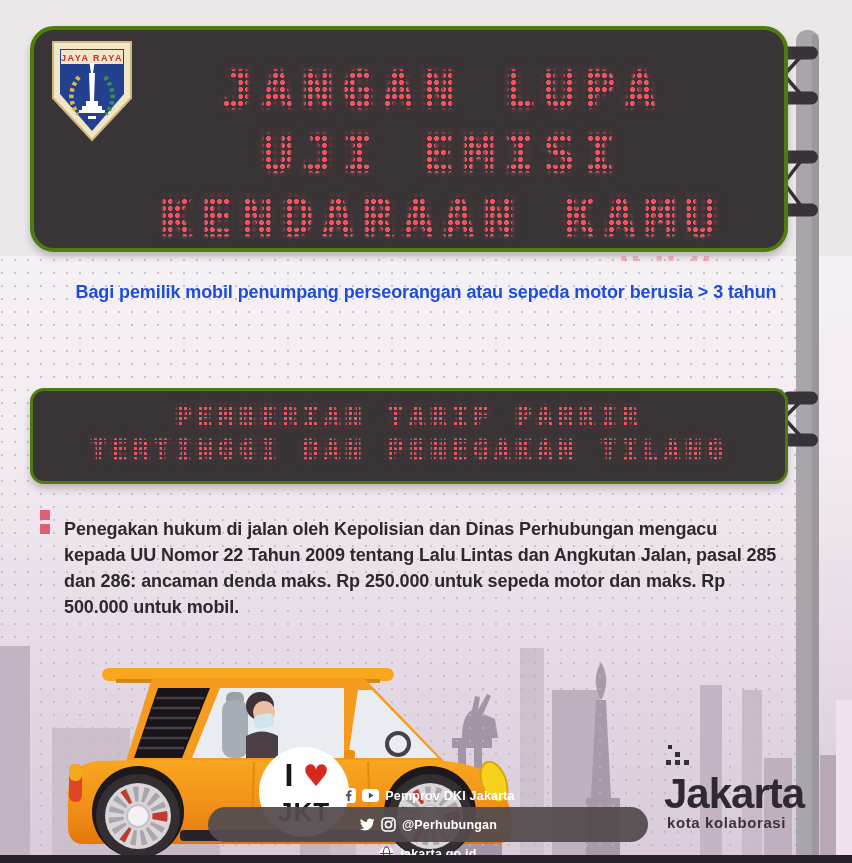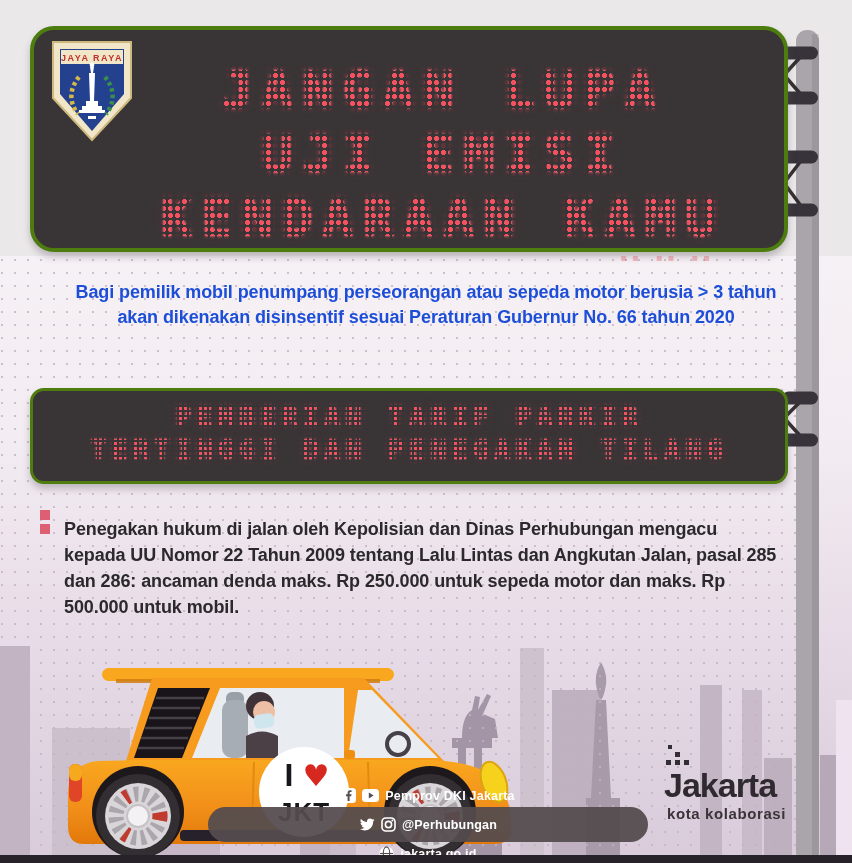--- a/index.html
+++ b/index.html
@@ -48,21 +48,21 @@
     background:rgba(84,75,78,.94);border-radius:18px;display:flex;align-items:center;
     justify-content:center;gap:7px;padding:0 10px;box-sizing:border-box;flex-direction:column;}
   .footer-group{display:flex;align-items:center;gap:6px;}
   .footer-label{color:#ffffff;font-size:12.5px;font-weight:bold;letter-spacing:.2px;white-space:nowrap;}
   .footer-sep{width:2px;height:18px;background:rgba(255,255,255,.7);border-radius:1px;margin:0 8px;}
   .soc-icon{display:block;}
   
   .brand{position:absolute;left:664px;top:752px;width:150px;}
   .brand-dots{position:relative;height:16px;margin-left:2px;}
   .brand-dots span{position:absolute;width:4.5px;height:4.5px;background:#332e33;}
-  .brand-name{font-size:34px;font-weight:bold;color:#2f2a2f;letter-spacing:-1px;line-height:34px;}
+  .brand-name{font-size:42px;font-weight:bold;color:#2f2a2f;letter-spacing:-1px;line-height:34px;margin-top:9px;}
   .brand-tagline{font-size:15px;font-weight:bold;color:#3a343a;letter-spacing:.6px;margin:3px 0 0 3px;}
   .ground{position:absolute;left:0;top:855px;width:852px;height:8px;background:#27222a;}
 </style>
 </head>
 <body>
 
 <div class="poster">
 
   <div class="bg-top"></div>
   <div class="bg-main"></div>
@@ -143,21 +143,20 @@
         <rect x="31" y="71" width="26" height="3"></rect>
         <rect x="40" y="77" width="8" height="3"></rect>
       </g>
       <path d="M31 38 C21 50 21 64 30 75" fill="none" stroke="#d8b84a" stroke-width="4.5" stroke-dasharray="3.5 3"></path>
       <path d="M57 38 C67 50 67 64 58 75" fill="none" stroke="#3a8f4a" stroke-width="4.5" stroke-dasharray="3.5 3"></path>
     </svg>
   </div>
 
   <div class="intro">
     <div>Bagi pemilik mobil penumpang perseorangan atau sepeda motor berusia &gt; 3 tahun</div>
-    <div>akan dikenakan disinsentif sesuai Peraturan Gubernur No. 66 tahun 2020</div>
   </div>
 
   <div class="led-sign sign-sanction">
     <div class="led-text">
       <div class="led-line">PEMBERIAN TARIF PARKIR</div>
       <div class="led-line">TERTINGGI DAN PENEGAKAN TILANG</div>
     </div>
     <div class="dot-mask"></div>
   </div>
 

